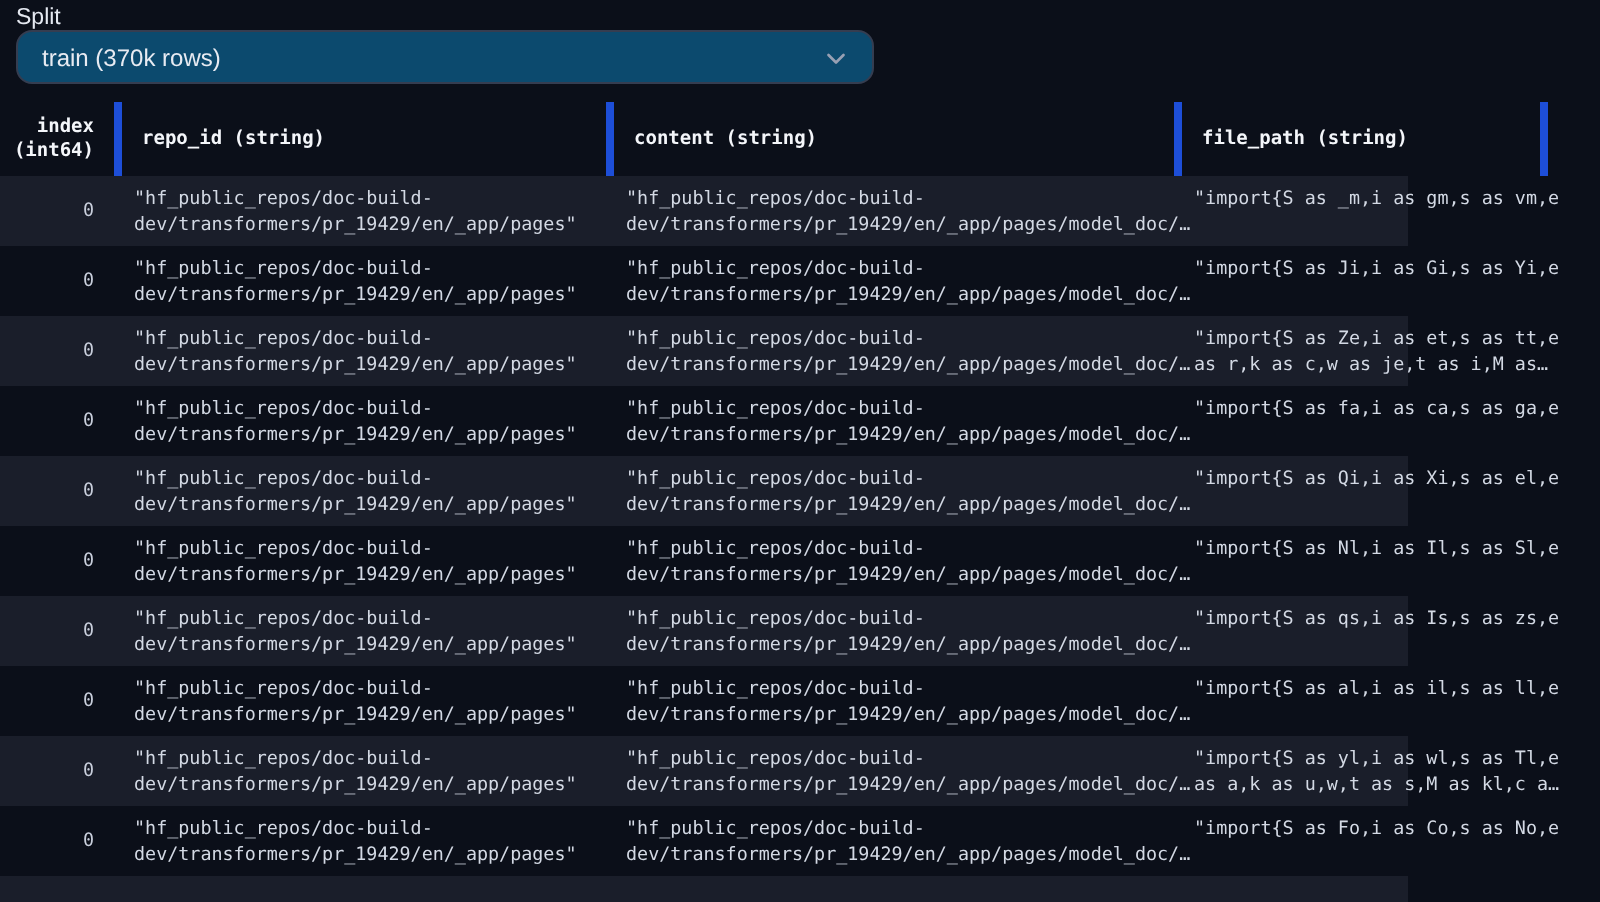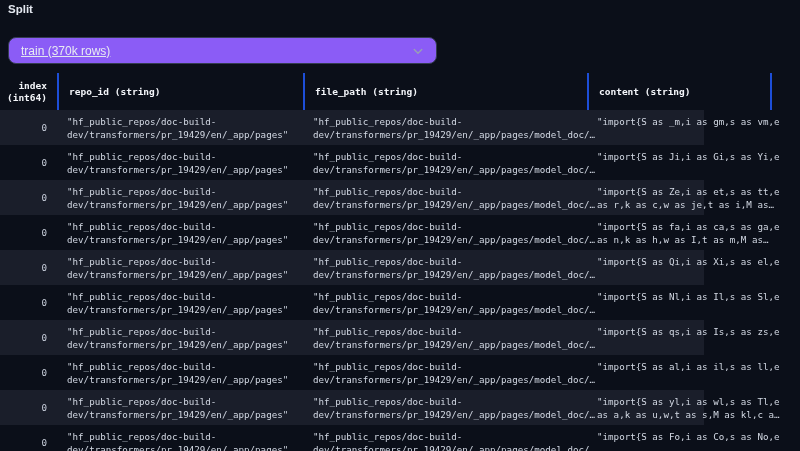--- a/index.html
+++ b/index.html
@@ -5,58 +5,57 @@
   * { margin: 0; padding: 0; box-sizing: border-box; }
   html, body { width: 800px; height: 451px; overflow: hidden; }
   body {
     background: #0b0f19;
     font-family: "Liberation Sans", sans-serif;
     color: #e2e6ef;
   }
   .topbar { padding: 3px 8px 0 8px; }
   .split-label {
     font-size: 11.5px;
-    font-weight: 700;
+    font-weight: 400;
     color: #e4e8f0;
     display: block;
-    margin-bottom: 22px;
+    margin-bottom: 0;
   }
   .split-select {
     width: 429px;
     height: 27px;
     border: 1px solid #353d50;
     border-radius: 8px;
-    background: #8b5cf6;
+    background: #0c4a6e;
     display: flex;
     align-items: center;
     justify-content: space-between;
     padding: 0 12px;
     cursor: pointer;
-    text-decoration: underline;
   }
   .split-select-value { font-size: 12px; color: #e8ebf2; }
   .chevron { width: 12px; height: 12px; color: #98a0b3; flex: 0 0 auto; }
   .table-wrap { margin-top: 9px; width: 800px; }
   .trow {
     display: grid;
     grid-template-columns: 57px 246px 284px 183px 1fr;
     width: 704px;
   }
   .thead { height: 37px; background: #0b0f19; }
   .thead .cell {
     font-family: "DejaVu Sans Mono", "Liberation Mono", monospace;
     font-weight: 700;
     font-size: 9.5px;
     line-height: 12px;
     color: #f4f6fa;
     display: flex;
     flex-direction: column;
     justify-content: center;
     padding: 0 10px;
-    border-left: 2px solid #1d4ed8;
+    border-left: 4px solid #1d4ed8;
     white-space: nowrap;
   }
   .thead .cell:first-child { border-left: none; align-items: flex-end; text-align: right; }
   .tbody-row { height: 35px; background: transparent; }
   .tbody-row.light { background: #1a1e2a; }
   .tbody-row .cell {
     font-family: "DejaVu Sans Mono", "Liberation Mono", monospace;
     font-size: 9.2px;
     line-height: 13px;
     color: #d3d9e4;
@@ -89,24 +88,24 @@
 <div class="table-wrap">
   <div class="trow thead" id="thead-row">
       <div class="cell">
         <span class="line">index</span>
         <span class="line">(int64)</span>
       </div>
       <div class="cell">
         <span class="line">repo_id (string)</span>
       </div>
       <div class="cell">
+        <span class="line">content (string)</span>
+      </div>
+      <div class="cell">
         <span class="line">file_path (string)</span>
-      </div>
-      <div class="cell">
-        <span class="line">content (string)</span>
       </div>
       <div class="cell">
         <span class="line"></span>
       </div>
     </div>
   <div id="tbody">
       <div class="trow tbody-row light">
         <div class="cell idx">0</div>
         <div class="cell">
           <span class="line">"hf_public_repos/doc-build-</span>
@@ -157,21 +156,20 @@
         <div class="cell">
           <span class="line">"hf_public_repos/doc-build-</span>
           <span class="line">dev/transformers/pr_19429/en/_app/pages"</span>
         </div>
         <div class="cell">
           <span class="line">"hf_public_repos/doc-build-</span>
           <span class="line">dev/transformers/pr_19429/en/_app/pages/model_doc/…</span>
         </div>
         <div class="cell">
           <span class="line">"import{S as fa,i as ca,s as ga,e</span>
-          <span class="line">as n,k as h,w as I,t as m,M as…</span>
         </div>
         <div class="cell"></div>
       </div>
       <div class="trow tbody-row light">
         <div class="cell idx">0</div>
         <div class="cell">
           <span class="line">"hf_public_repos/doc-build-</span>
           <span class="line">dev/transformers/pr_19429/en/_app/pages"</span>
         </div>
         <div class="cell">

